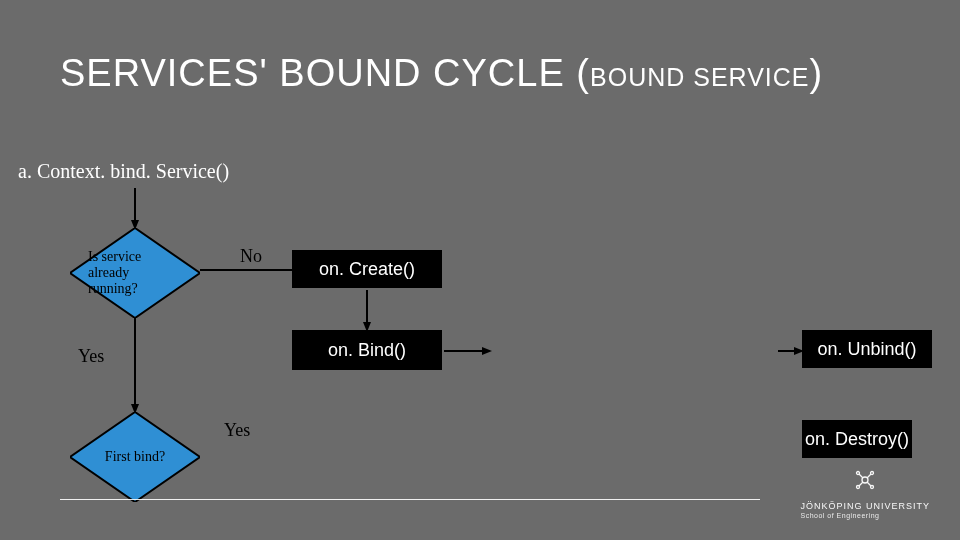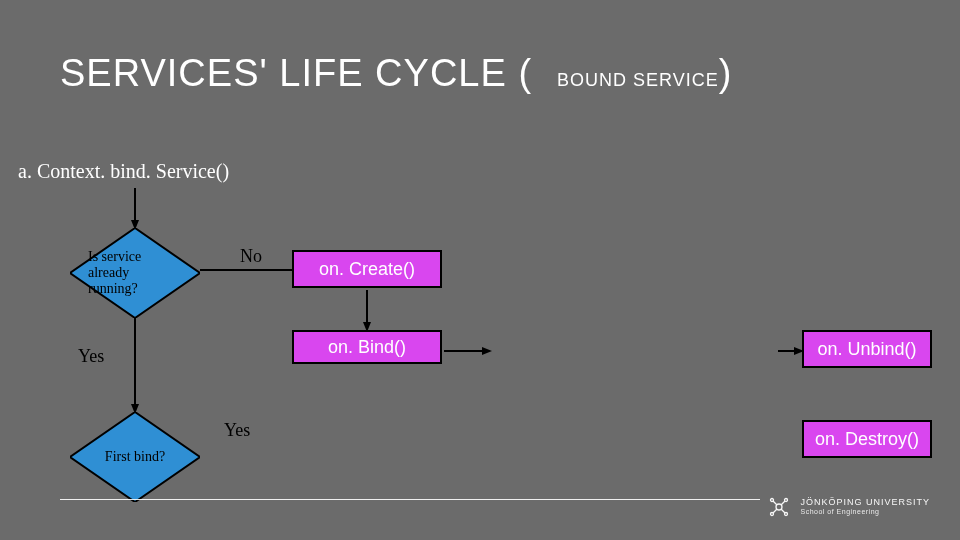--- a/index.html
+++ b/index.html
@@ -11,21 +11,21 @@
     position:relative;
     overflow:hidden;
   }
   .title {
     position:absolute;
     top:52px; left:60px;
     font-size:38px;
     letter-spacing:1px;
     font-weight:400;
   }
-  .sub { font-size:18px;margin-left:25px; }
+  .sub { font-size:25px; }
   .entry {
     position:absolute;
     top:160px; left:18px;
     font-size:20px;
     font-family:Georgia, 'Times New Roman', serif;
     text-align:center;
   }
   .diamond {
     position:absolute;
     width:130px; height:90px;
@@ -37,31 +37,31 @@
     text-align:left;
     font-family:Georgia, 'Times New Roman', serif;
     font-size:14px; color:#000;
     line-height:1.15;
     padding:0 18px;
   }
   .dia1 { top:228px; left:70px; }
   .dia2 { top:412px; left:70px; }
   .proc {
     position:absolute;
-    background:#d946ef;
+    background:#000000;
     border:2px solid #000;
     color:#fff;
     font-size:18px;
     display:flex; align-items:center; justify-content:center;
     padding:6px 0;
   }
   .p-create { top:250px; left:292px; width:150px; height:38px; }
-  .p-bind   { top:330px; left:292px; width:150px; height:34px; }
+  .p-bind   { top:330px; left:292px; width:150px; height:40px; }
   .p-unbind { top:330px; left:802px; width:130px; height:38px; }
-  .p-destroy{ top:420px; left:802px; width:130px; height:38px; }
+  .p-destroy{ top:420px; left:802px; width:110px; height:38px; }
   .midtext {
     position:absolute;
     top:325px; left:490px; width:300px;
     font-family:Georgia, 'Times New Roman', serif;
     font-size:20px; color:#000;
     text-align:center;
     line-height:1.25;
   }
   .lbl {
     position:absolute;
@@ -77,33 +77,34 @@
     left:60px; bottom:40px;
     width:700px; height:1px;
     background:#fff;
     opacity:.9;
   }
   .logo {
     position:absolute;
     right:30px; bottom:20px;
     display:flex; align-items:center; gap:8px;
     opacity:.95;
+    flex-direction:column;
   }
   .logo .mark {
     width:26px; height:26px;
     display:flex; align-items:center; justify-content:center;
   }
   .logo .txt { font-size:9px; letter-spacing:1px; line-height:1.2; }
   .logo .txt .sub2 { font-size:7px; letter-spacing:.5px; opacity:.9; }
 </style>
 </head>
 <body>
 
 <div class="title">
-  <span>SERVICES' LIFE CYCLE </span><span>(</span><span class="sub">BOUND SERVICE</span><span>)</span>
+  <span>SERVICES' BOUND CYCLE </span><span>(</span><span class="sub">BOUND SERVICE</span><span>)</span>
 </div>
 
 <div class="entry">a. Context. bind. Service()</div>
 
 <svg class="arr" style="top:188px; left:130px;" width="10" height="42">
   <line x1="5" y1="0" x2="5" y2="34" stroke="#000" stroke-width="2"></line>
   <polygon points="5,42 1,32 9,32" fill="#000"></polygon>
 </svg>
 
 <div class="diamond dia1">

